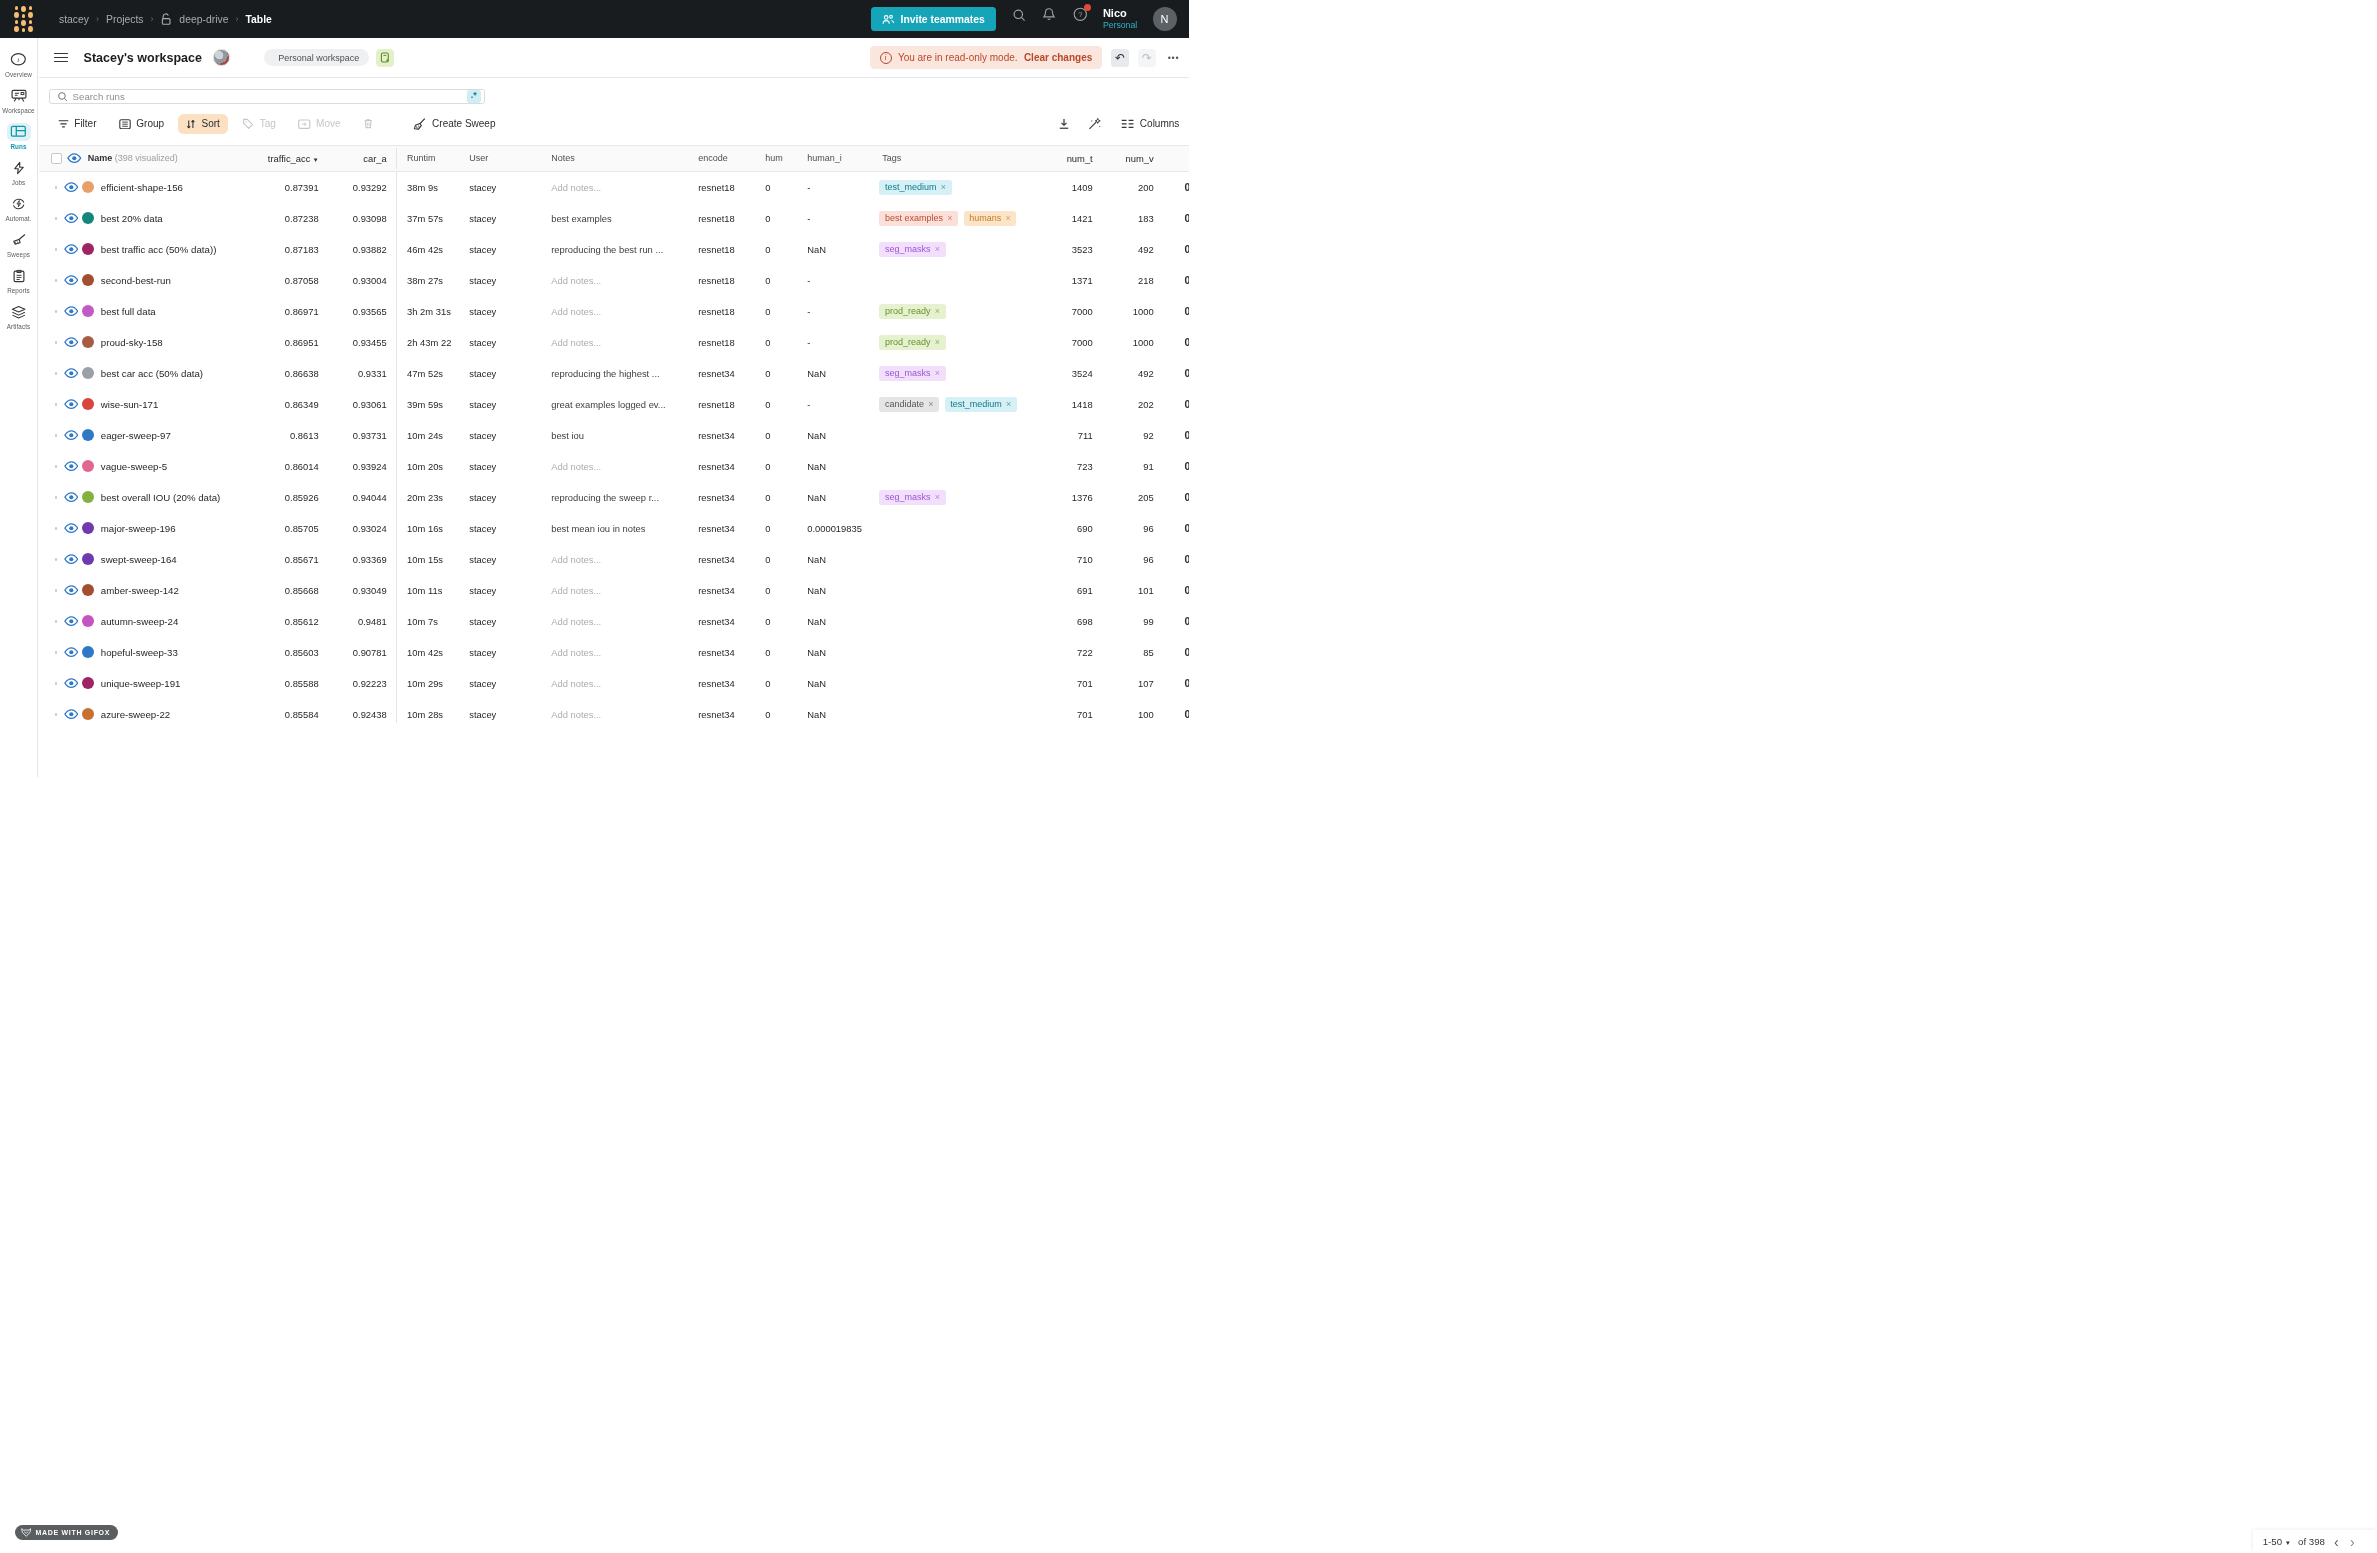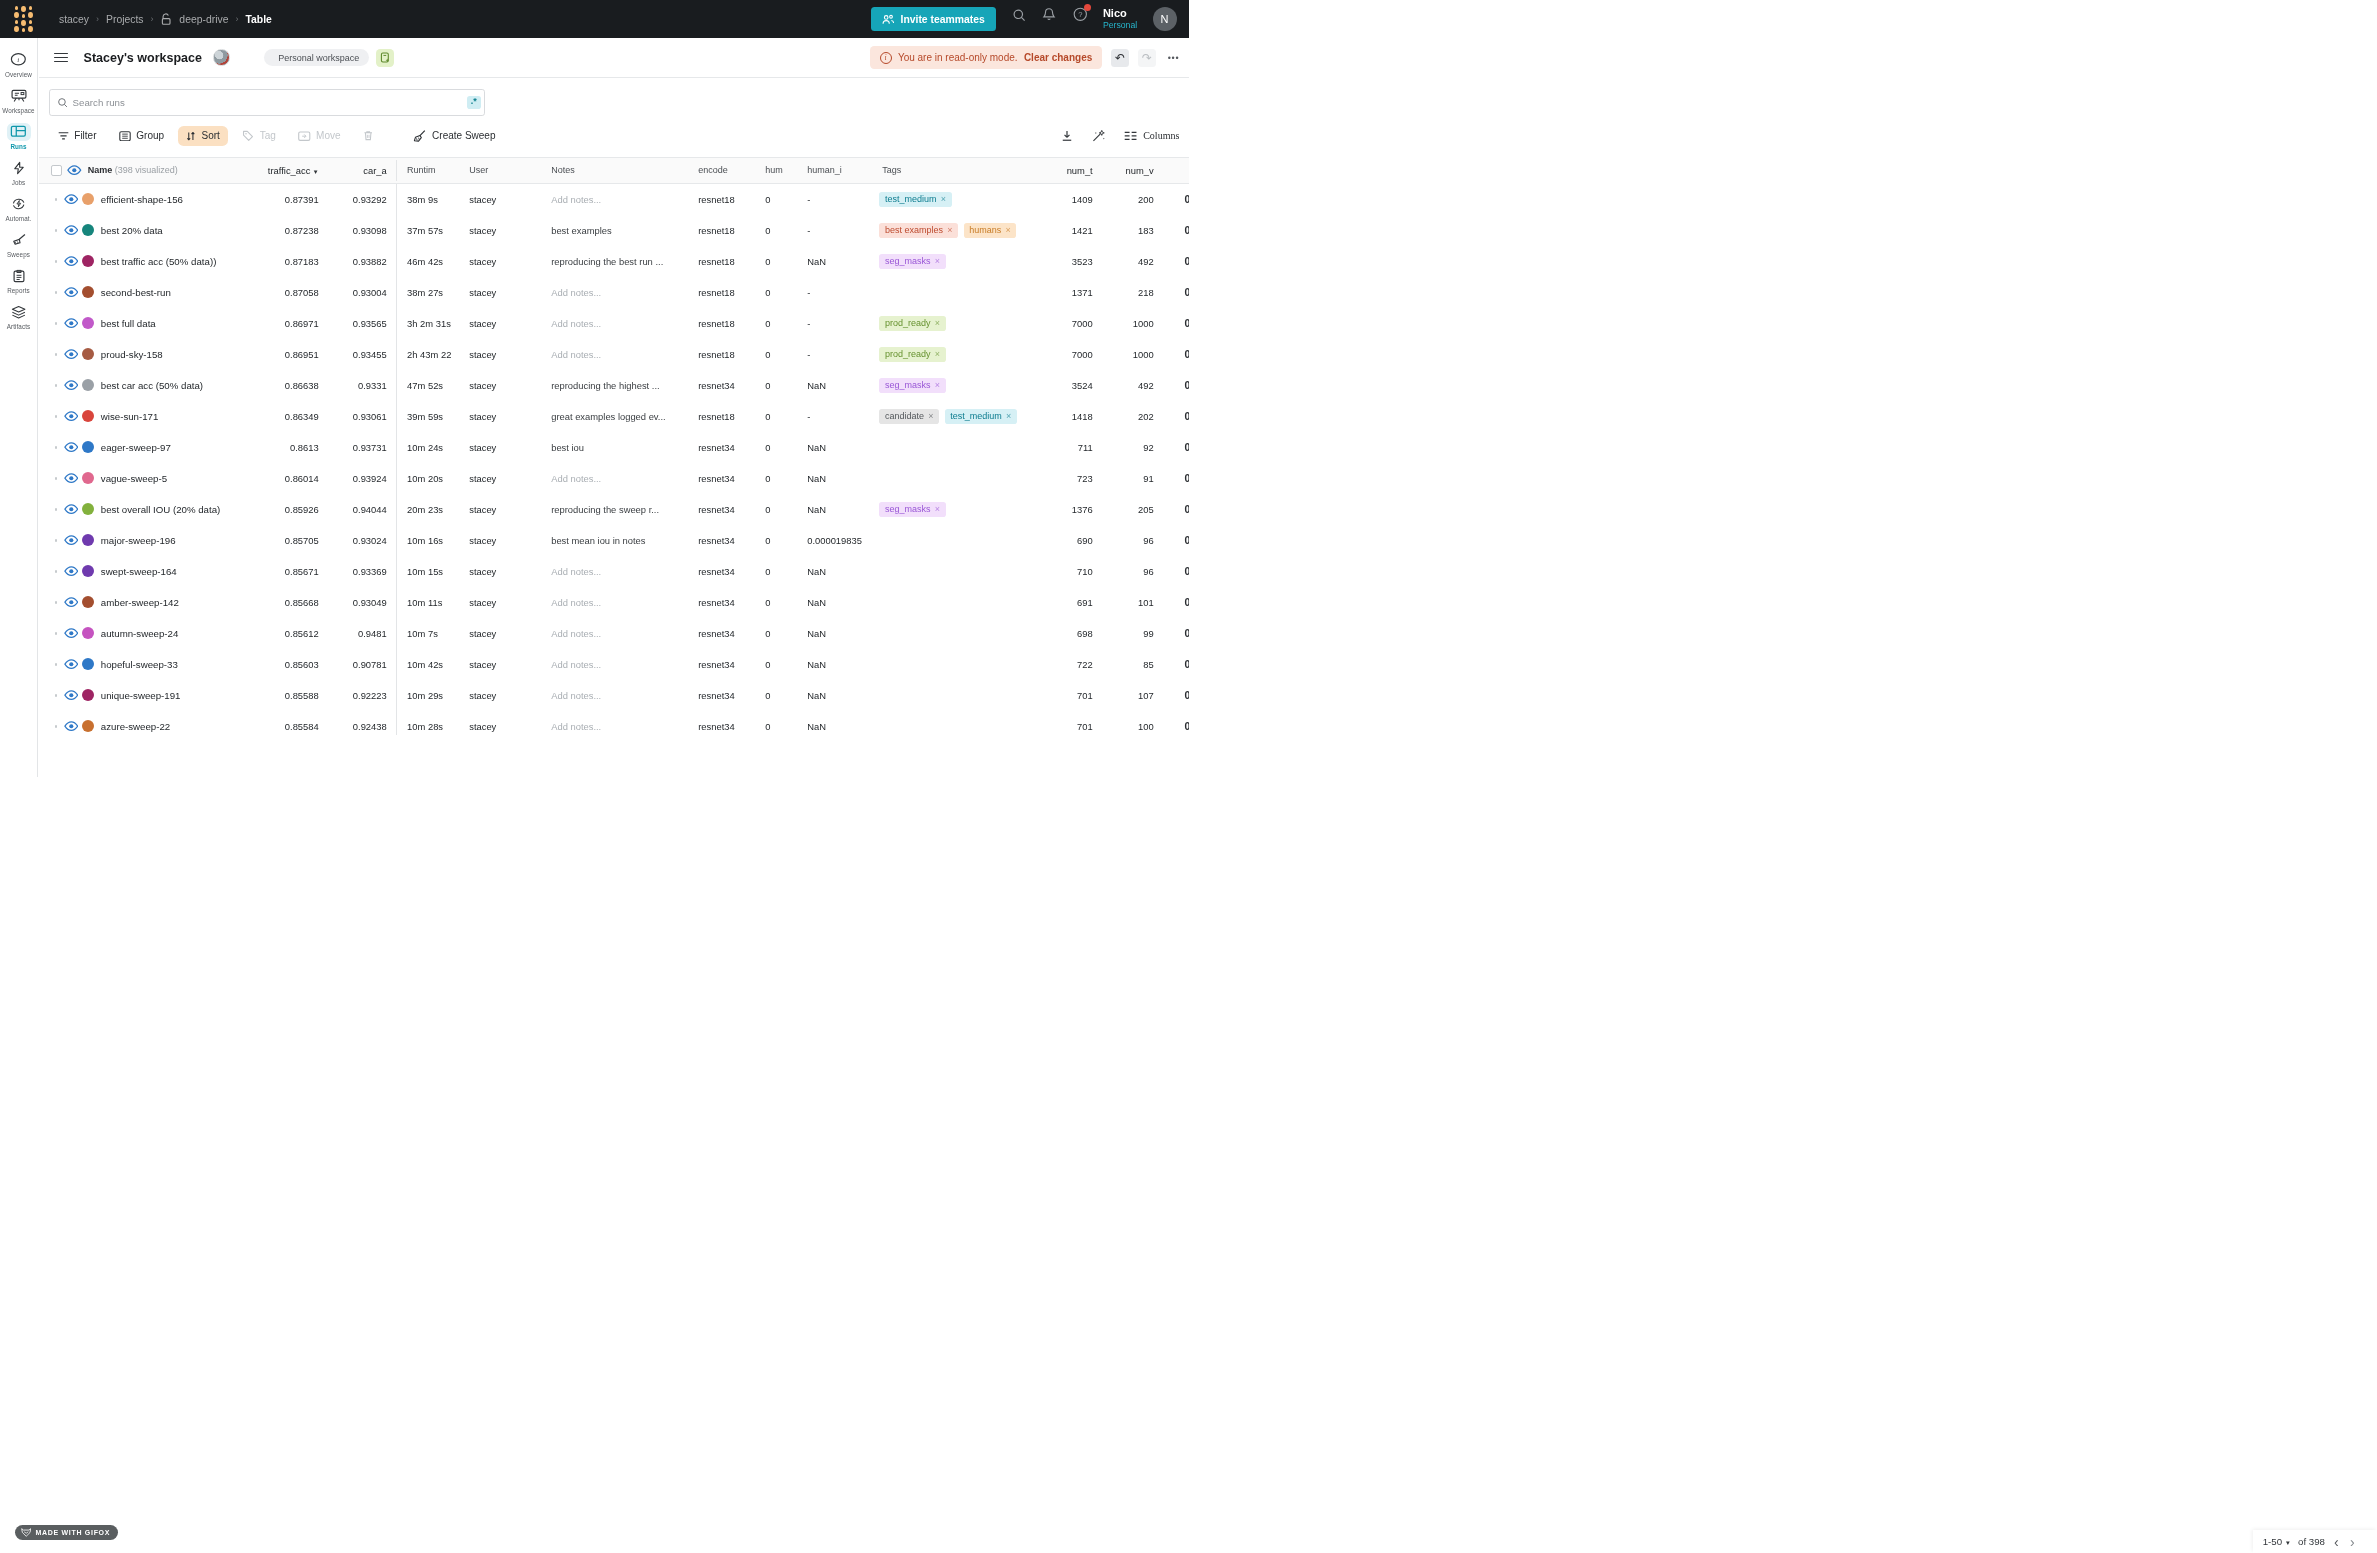--- a/index.html
+++ b/index.html
@@ -62,33 +62,33 @@
     font-size:12px; cursor:pointer; }
   .undo { background:#e7e9ec; color:#2b2e32; }
   .redo { background:#f4f5f6; color:#b9bdc1; }
   .kebab { color:#55595e; font-size:9px; letter-spacing:0.7px; cursor:pointer; margin-left:2.8px; }
 
   
   .content { position:absolute; left:39px; top:79px; width:1150px; height:698px; background:#fff; }
   .runs-title-row { display:flex; align-items:center; padding:15.3px 9.7px 0 10.4px; }
   .runs-title { font-size:13px; color:#2b2e32; }
   .panel-icon { margin-left:auto; }
-  .searchrow { margin:9.7px 0 0 10.4px; width:436px; height:27px; border:0.7px solid #d9dbde; border-radius:2.8px;
+  .searchrow { margin:9.7px 0 0 10.4px; width:436px; height:15px; border:0.7px solid #d9dbde; border-radius:2.8px;
     display:flex; align-items:center; padding:0 3.5px 0 6.3px; }
   .searchrow input { flex:1; border:none; outline:none; font-size:9.7px; color:#33373b;
     font-family:inherit; background:transparent; margin-left:4.9px; }
   .searchrow input::placeholder { color:#8d9196; }
   .regex-chip { background:#cfedf3; color:#0a7e8c; font-size:9px; font-weight:bold;
     border-radius:2.8px; padding:1.4px 4.2px 2.8px; cursor:pointer; line-height:1; }
   .toolbar { display:flex; align-items:center; margin:8.3px 0 0 10.4px; gap:5.6px; height:24px; }
   .tbtn { display:flex; align-items:center; gap:5.6px; font-size:10px; color:#2b2e32;
     padding:4.9px 8.3px; border-radius:5.6px; cursor:pointer; }
   .tbtn.disabled { color:#c3c7cb; cursor:default; }
   .tbtn.active { background:#fbe0c2; }
-  .toolbar-right { margin-left:auto; display:flex; align-items:center; gap:16px; padding-right:8.3px;font-family:Liberation Serif, serif; }
+  .toolbar-right { margin-left:auto; display:flex; align-items:center; gap:16px; padding-right:8.3px; }
   .toolbar-right .tbtn { padding:2.8px 1.4px; }
 
   
   .grid { display:grid; grid-template-columns:12.5px 18px 19.5px 154px 75px 68px 70px 82px 147px 67px 42px 75px 159px 64px 61px 28px;
     align-items:center; }
   .thead { margin-top:9px; height:27px; background:#fafafa; border-top:0.7px solid #e6e8ea;
     border-bottom:0.7px solid #e6e8ea; font-size:9px; color:#4b4f54; padding-left:10.4px; }
   .thead .c { white-space:nowrap; overflow:hidden; }
   .tbody { height:551px; overflow:hidden; }
   .trow { height:31px; padding-left:10.4px; font-size:9.4px; }

